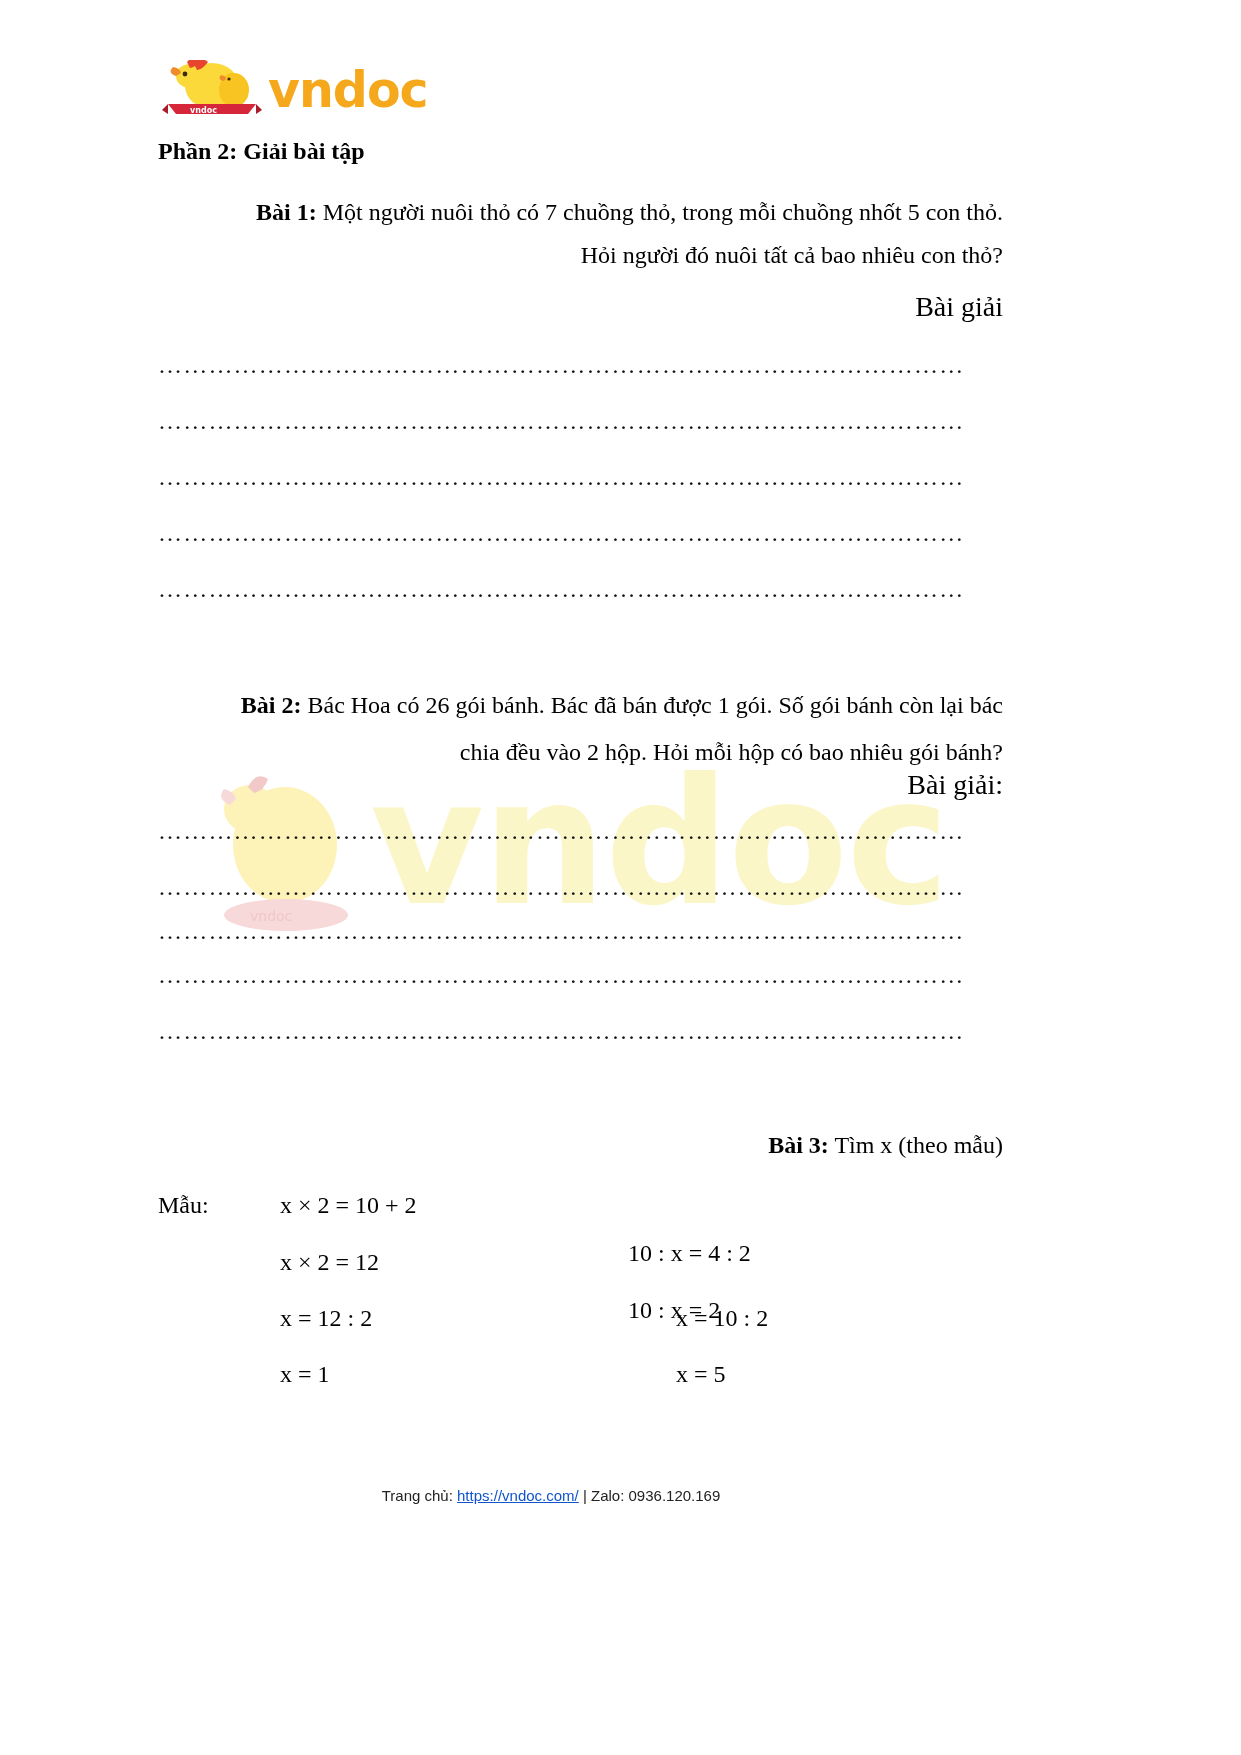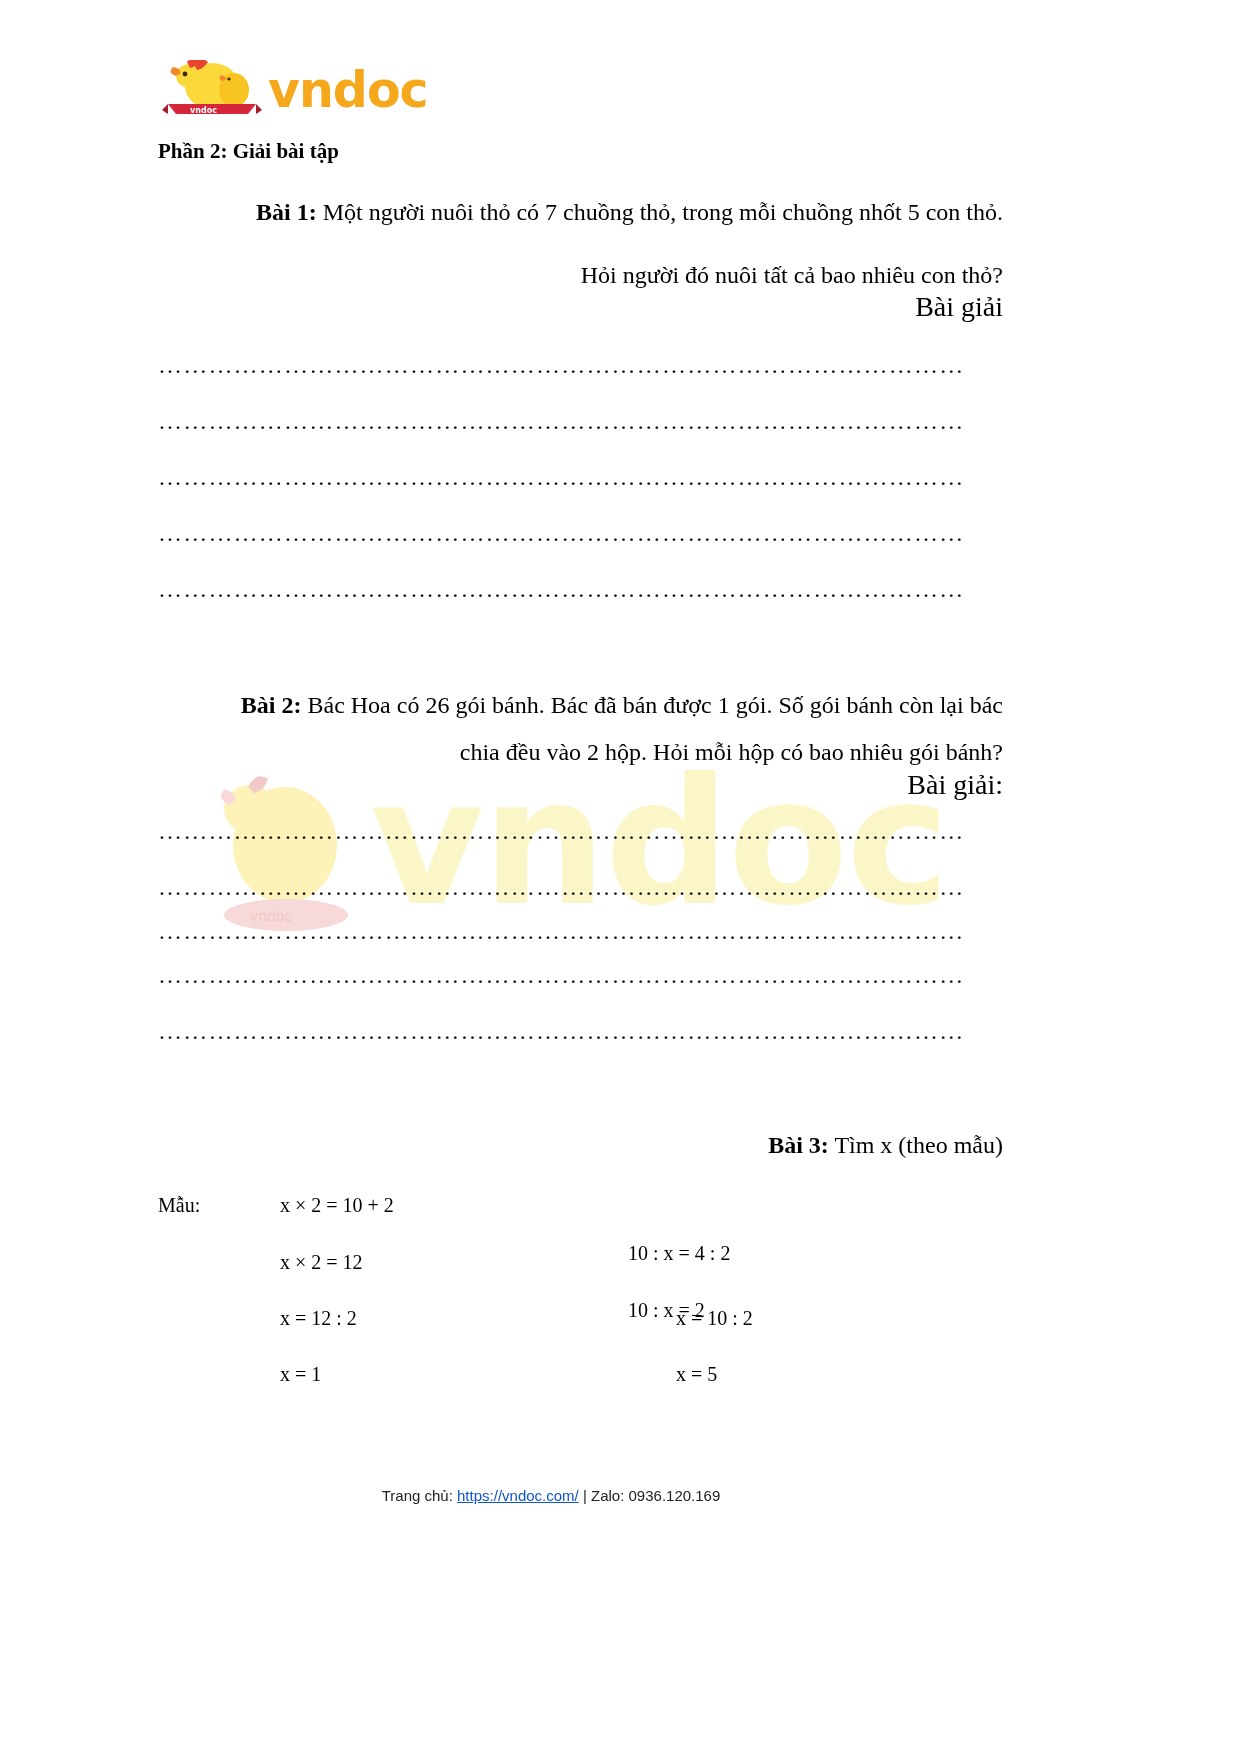--- a/index.html
+++ b/index.html
@@ -88,21 +88,21 @@
     width: 845px;
     font-size: 24px;
     line-height: 54px;
     text-align: right;
   }
   .para b { font-weight: bold; }
 
   .heading {
     position: absolute;
     left: 158px;
-    font-size: 21px;
+    font-size: 24px;
     font-weight: bold;
     line-height: 30px;
   }
 
   .center-label {
     position: absolute;
     left: 158px;
     width: 845px;
     text-align: right;
     font-size: 28px;
@@ -117,21 +117,21 @@
     font-size: 24px;
     line-height: 26px;
     color: #111;
     overflow: hidden;
     white-space: nowrap;
     letter-spacing: 1.2px;
   }
 
   .eqrow {
     position: absolute;
-    font-size: 20px;
+    font-size: 24px;
     line-height: 30px;
     white-space: nowrap;
   }
   .col-label { left: 158px; }
   .col-left  { left: 280px; text-align: right; }
   .col-right { left: 628px; margin-top: 48px; }
   .col-right-indent { left: 676px; text-align: center; }
 
   
   .footer {
@@ -188,21 +188,21 @@
   </div>
 
   <div class="content">
 
     <div class="heading" style="top:136px;">Phần 2: Giải bài tập</div>
 
     <div class="para" style="top:185px;">
       <b>Bài 1:</b>
       <span>Một người nuôi thỏ có 7 chuồng thỏ, trong mỗi chuồng nhốt 5 con thỏ.</span>
     </div>
-    <div class="para" style="top:248px;">Hỏi người đó nuôi tất cả bao nhiêu con thỏ?</div>
+    <div class="para" style="top:228px;">Hỏi người đó nuôi tất cả bao nhiêu con thỏ?</div>
 
     <div class="center-label" style="top:292px;">Bài giải</div>
 
     <div class="dotline" style="top:352px;">……………………………………………………………………………………</div>
     <div class="dotline" style="top:408px;">……………………………………………………………………………………</div>
     <div class="dotline" style="top:464px;">……………………………………………………………………………………</div>
     <div class="dotline" style="top:520px;">……………………………………………………………………………………</div>
     <div class="dotline" style="top:576px;">……………………………………………………………………………………</div>
 
     <div class="para" style="top:678px;">

